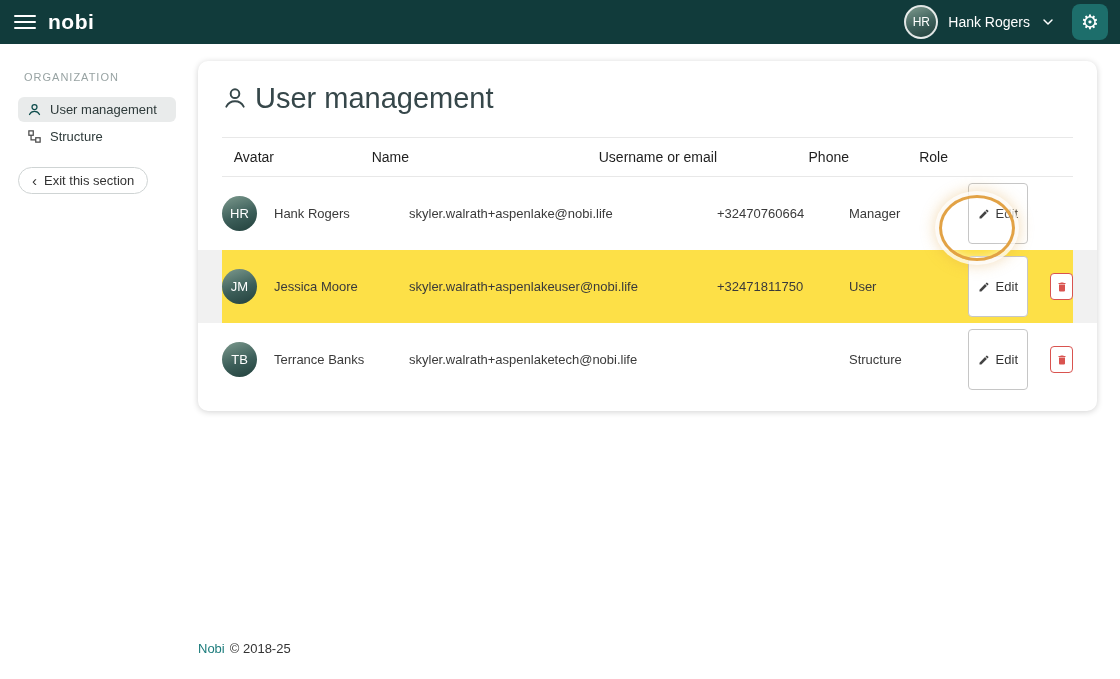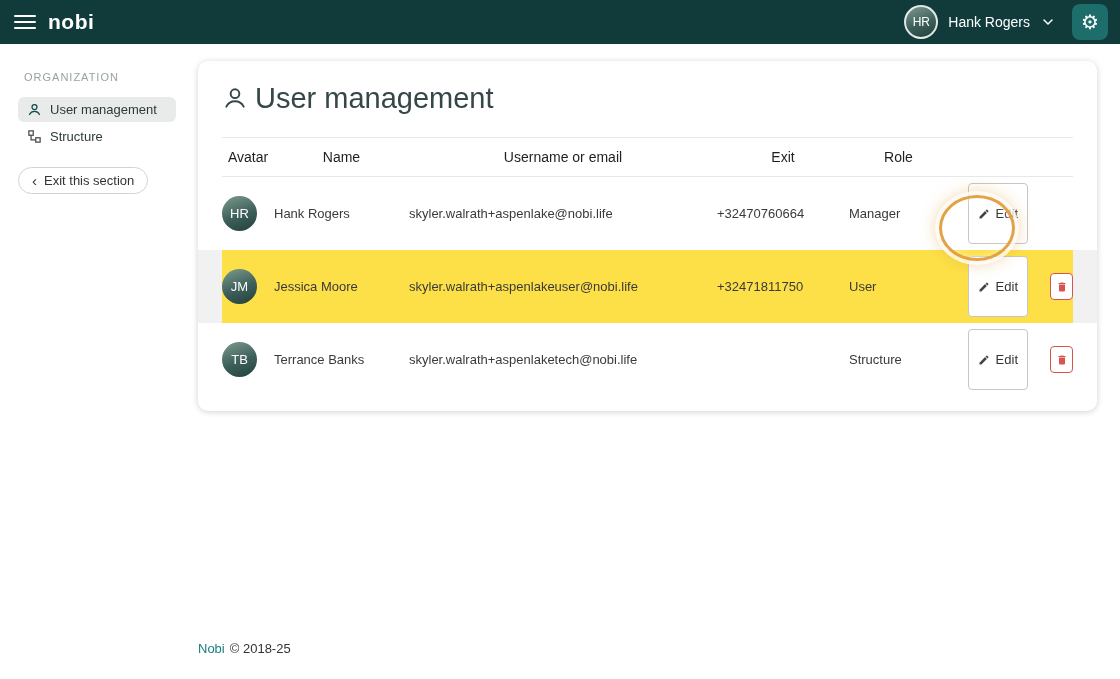--- a/index.html
+++ b/index.html
@@ -84,21 +84,21 @@
     display: flex; align-items: center; gap: 9px;
     background: #0e4c4c; color: #fff; border: none; border-radius: 6px;
     padding: 7px 15px; font-size: 14px; cursor: pointer;
     font-family: "Liberation Sans", sans-serif;
   }
   .plus-icon { font-size: 16px; line-height: 1; }
 
   
   table.users { width: 100%; border-collapse: collapse; table-layout: fixed; margin-top: 16px; }
   table.users th {
-    text-align: center; font-size: 14px; font-weight: 400; color: #1f1f1f;
+    text-align: right; font-size: 14px; font-weight: 400; color: #1f1f1f;
     padding: 11px 0; border-top: 1px solid #e8e8e8; border-bottom: 1px solid #e8e8e8;
   }
   table.users td { padding: 6px 0; vertical-align: middle; font-size: 13px; color: #3a3a3a; height: 47px; }
   tr.selected td { background: #fde047; }
   tr.selected td:first-child { box-shadow: -24px 0 0 #f1f1f1; }
   tr.selected td:last-child  { box-shadow:  24px 0 0 #f1f1f1; }
   td .avatar { width: 35px; height: 35px; font-size: 13px; }
   td.actions { text-align: right; padding-right: 25px; }
   .actions-wrap { display: inline-flex; align-items: center; gap: 22px; }
   .edit-btn {
@@ -210,21 +210,21 @@
         <col style="width:308px">
       <col style="width:132px">
         <col style="width:99px">
         <col>
     </colgroup>
     <thead>
       <tr>
         <th>Avatar</th>
         <th>Name</th>
         <th>Username or email</th>
-        <th>Exit</th>
+        <th>Phone</th>
         <th>Role</th>
         <th></th>
       </tr>
     </thead>
     <tbody>
 
       <tr>
         <td>
           <div class="avatar">HR</div>
         </td>

